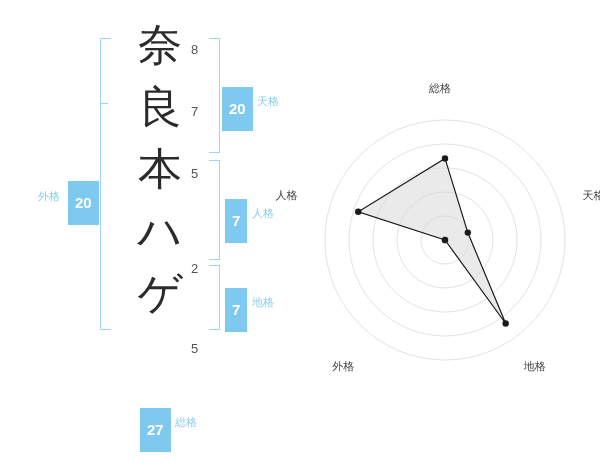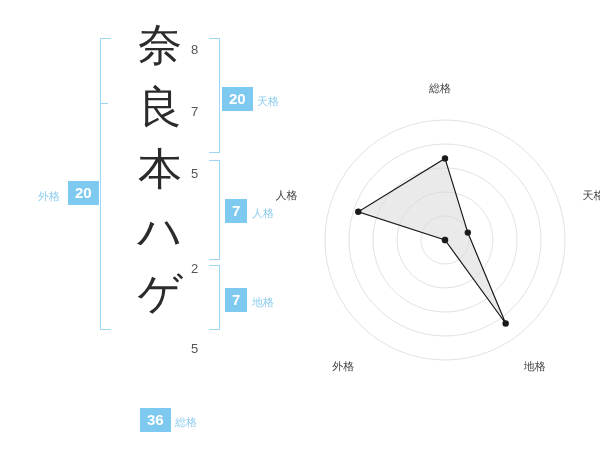--- a/index.html
+++ b/index.html
@@ -58,21 +58,21 @@
     border-style: solid;
     border-width: 0;
   }
 
   .badge {
     position: absolute;
     background: #7ec9ef;
     color: #ffffff;
     font-size: 15px;
     font-weight: bold;
-    padding: 2px 7px;
+    padding: 12px 7px;
     line-height: 20px;
     font-family: "Liberation Sans", sans-serif;
   }
   .badge-label {
     position: absolute;
     color: #8ecdee;
     font-size: 11px;
     font-family: "DejaVu Sans", "Liberation Sans", sans-serif;
   }
 
@@ -126,21 +126,21 @@
 
     <div class="badge" style="left:225px; top:199px;">7</div>
     <div class="badge-label" style="left:252px; top:206px;">人格</div>
 
     <div class="badge" style="left:225px; top:288px;">7</div>
     <div class="badge-label" style="left:252px; top:295px;">地格</div>
 
     <div class="badge-label" style="left:38px; top:189px;">外格</div>
     <div class="badge" style="left:68px; top:181px;">20</div>
 
-    <div class="badge" style="left:140px; top:408px;">36</div>
+    <div class="badge" style="left:140px; top:408px;">27</div>
     <div class="badge-label" style="left:175px; top:415px;">総格</div>
   </div>
 
   <div class="radar-wrap">
     <svg id="radar-svg" width="300" height="290" viewBox="0 0 300 290">
         <circle cx="145" cy="145" r="120" fill="none" stroke="#e2e2e2" stroke-width="1"></circle>
         <circle cx="145" cy="145" r="96" fill="none" stroke="#e2e2e2" stroke-width="1"></circle>
         <circle cx="145" cy="145" r="72" fill="none" stroke="#e2e2e2" stroke-width="1"></circle>
         <circle cx="145" cy="145" r="48" fill="none" stroke="#e2e2e2" stroke-width="1"></circle>
         <circle cx="145" cy="145" r="24" fill="none" stroke="#e2e2e2" stroke-width="1"></circle>

